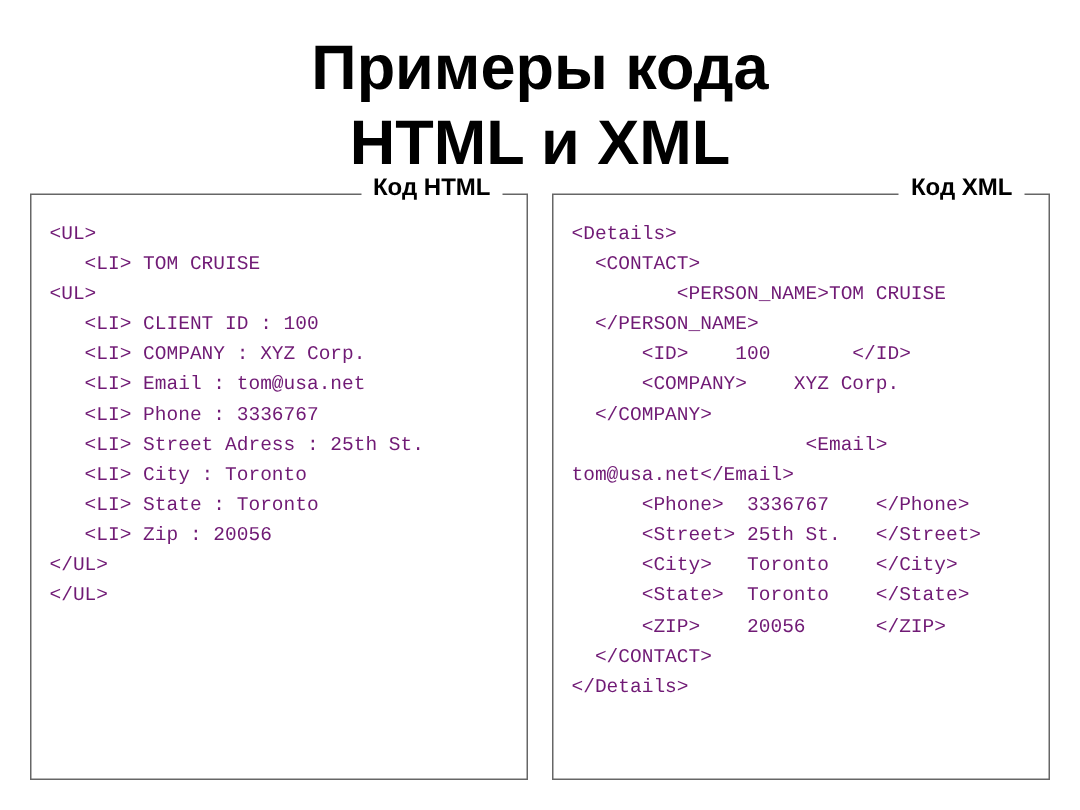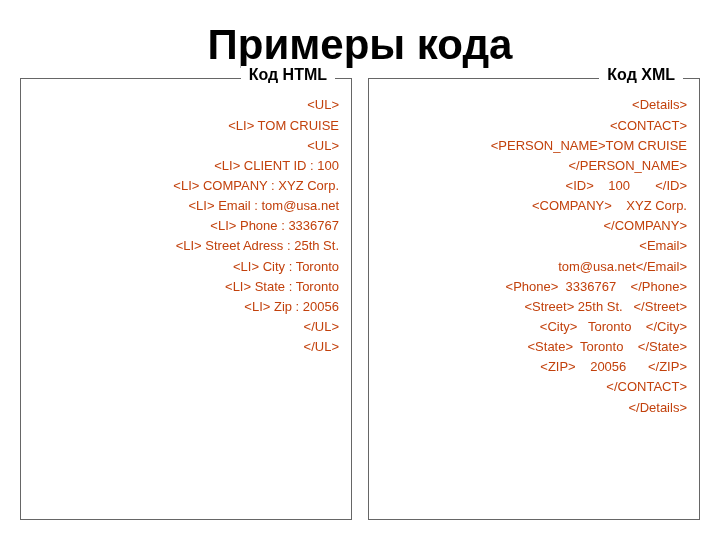--- a/index.html
+++ b/index.html
@@ -46,33 +46,33 @@
       right: 16px;
       background: #ffffff;
       padding: 0 8px;
       font-size: 16px;
       font-weight: bold;
       color: #000;
       font-family: Arial, sans-serif;
     }
 
     .code-block {
-      font-family: Liberation Sans, sans-serif;
+      font-family: Liberation Mono, monospace;
       font-size: 13px;
-      color: #c2410c;
+      color: #701a75;
       white-space: pre;
       line-height: 1.55;
-      text-align: right;
     }
   </style>
 </head>
 <body>
 
 <div class="title">
   <span>Примеры кода</span><br>
+  <span>HTML и XML</span>
 </div>
 
 <div class="panels">
   <div class="panel">
     <div class="panel-label">Код HTML</div>
     <div class="code-block">&lt;UL&gt;
    &lt;LI&gt; TOM CRUISE
 &lt;UL&gt;
    &lt;LI&gt; CLIENT ID : 100
    &lt;LI&gt; COMPANY : XYZ Corp.

